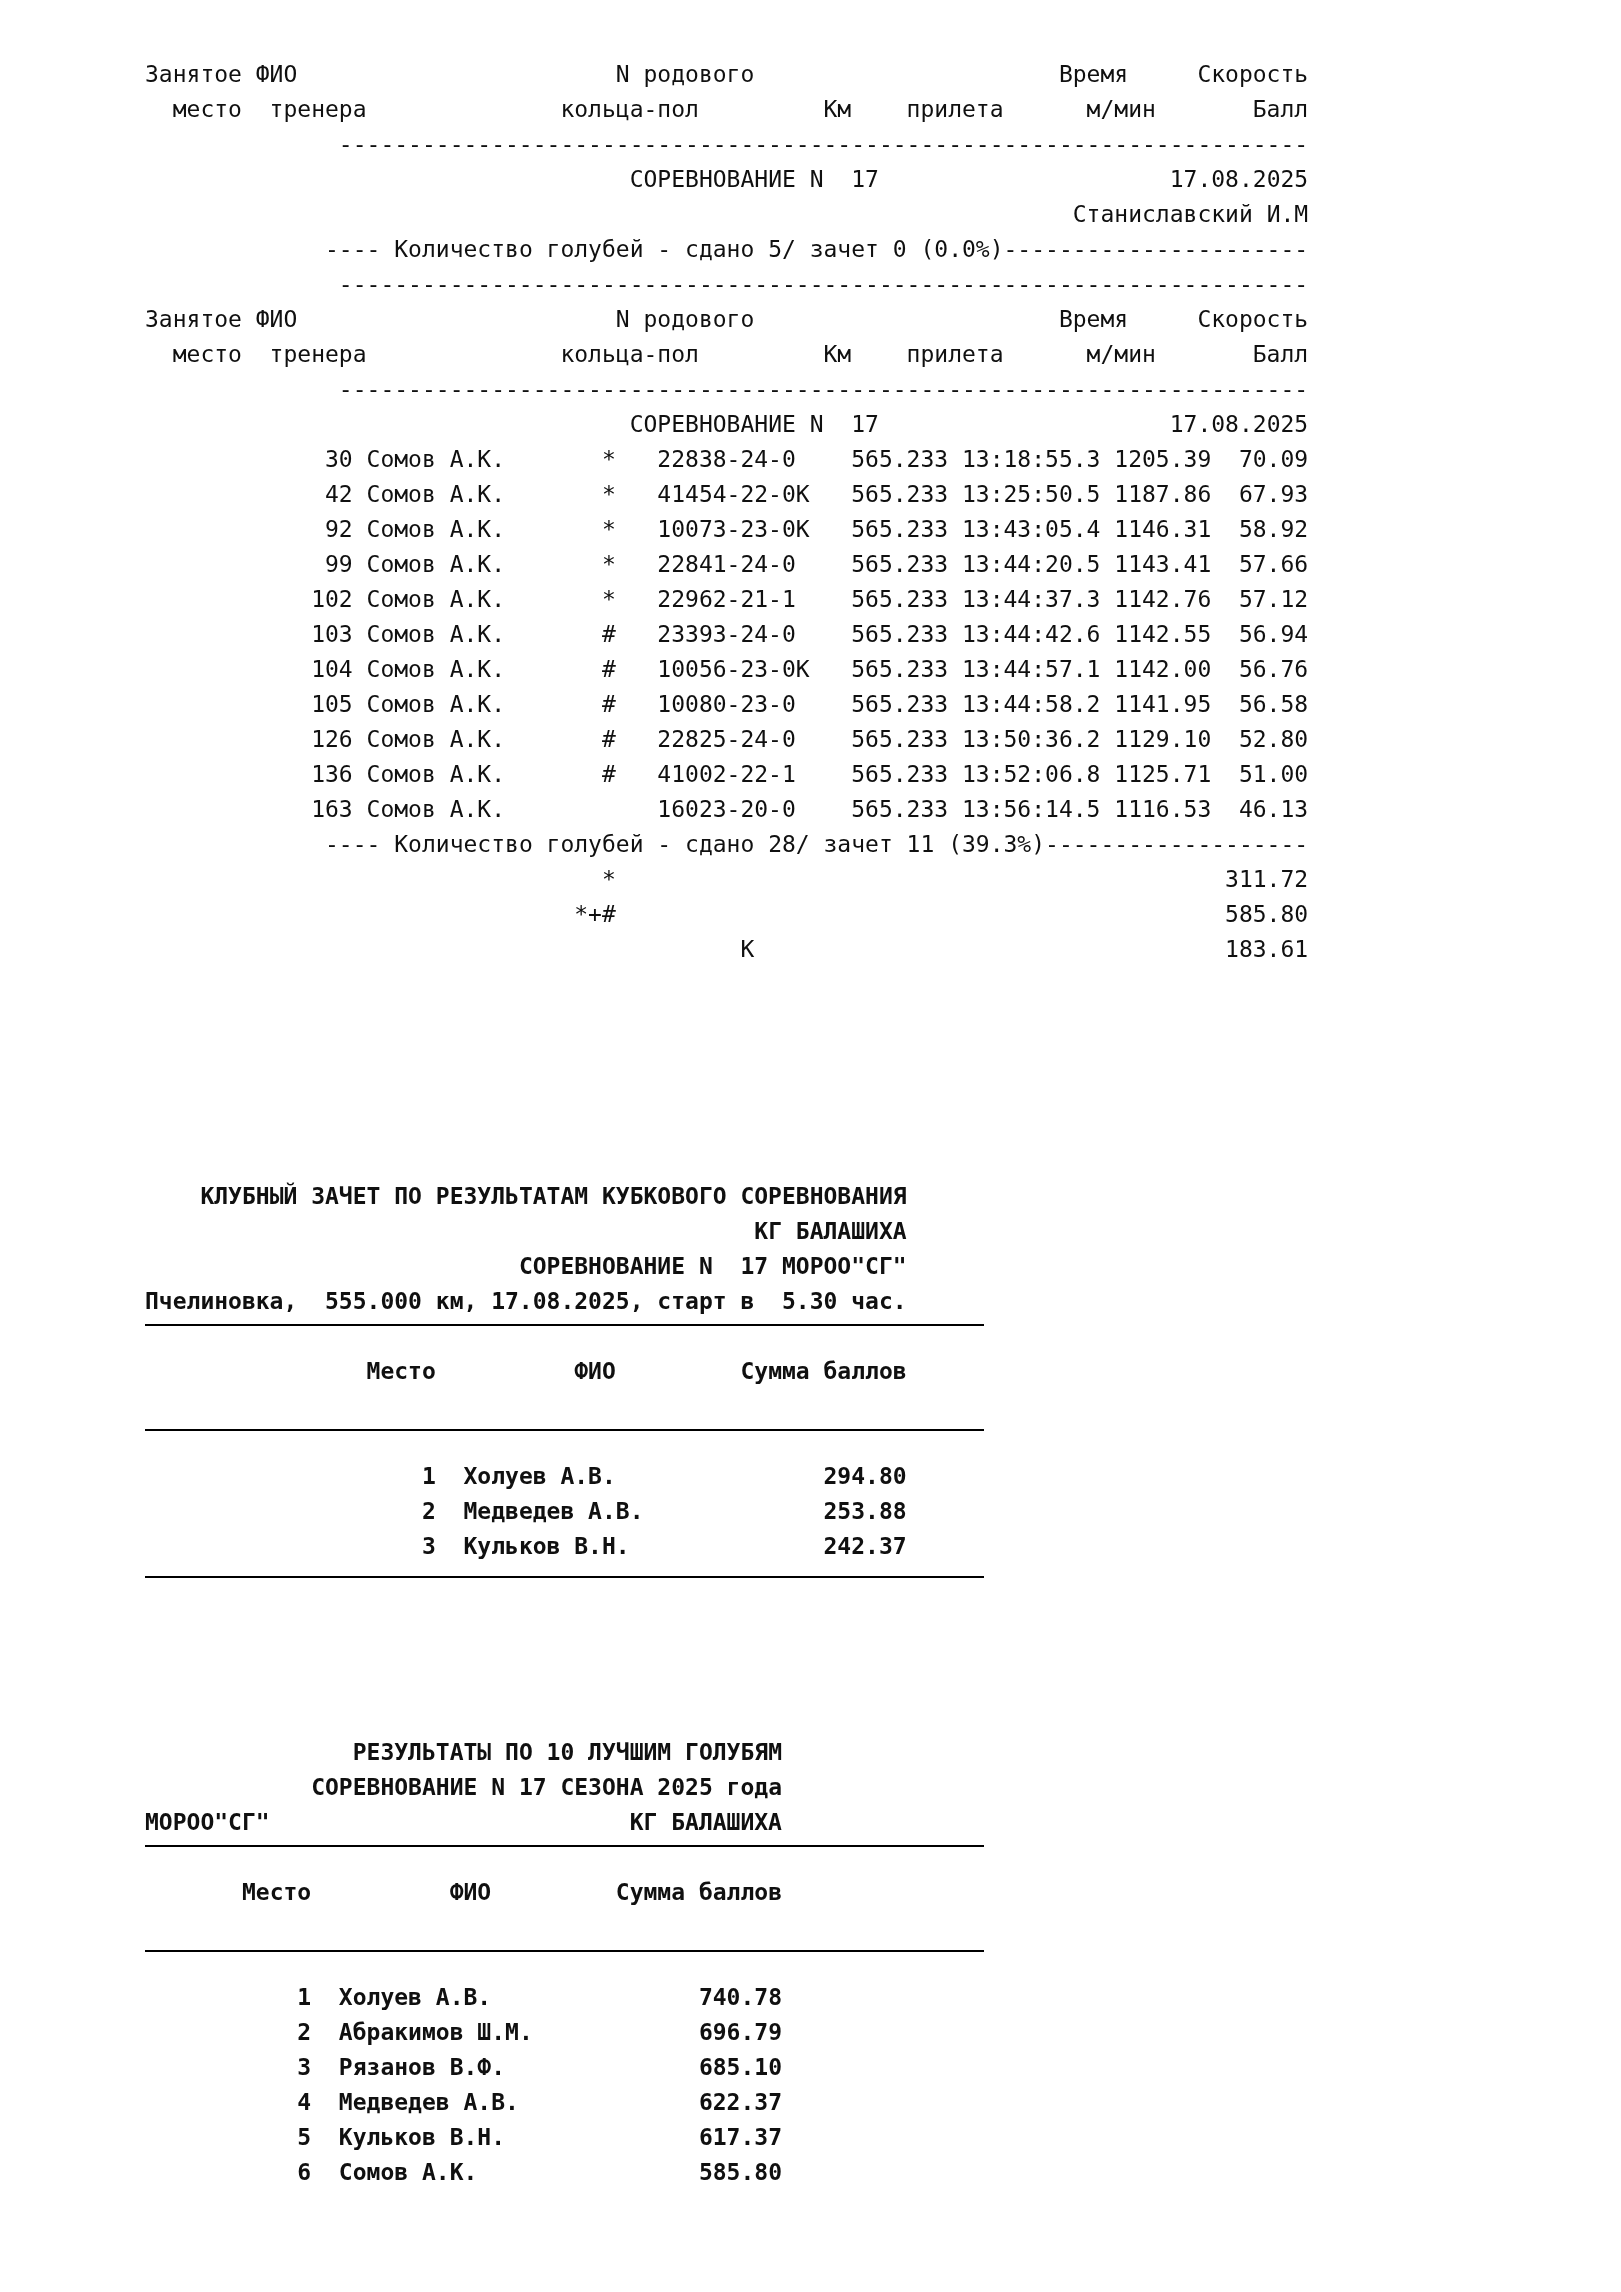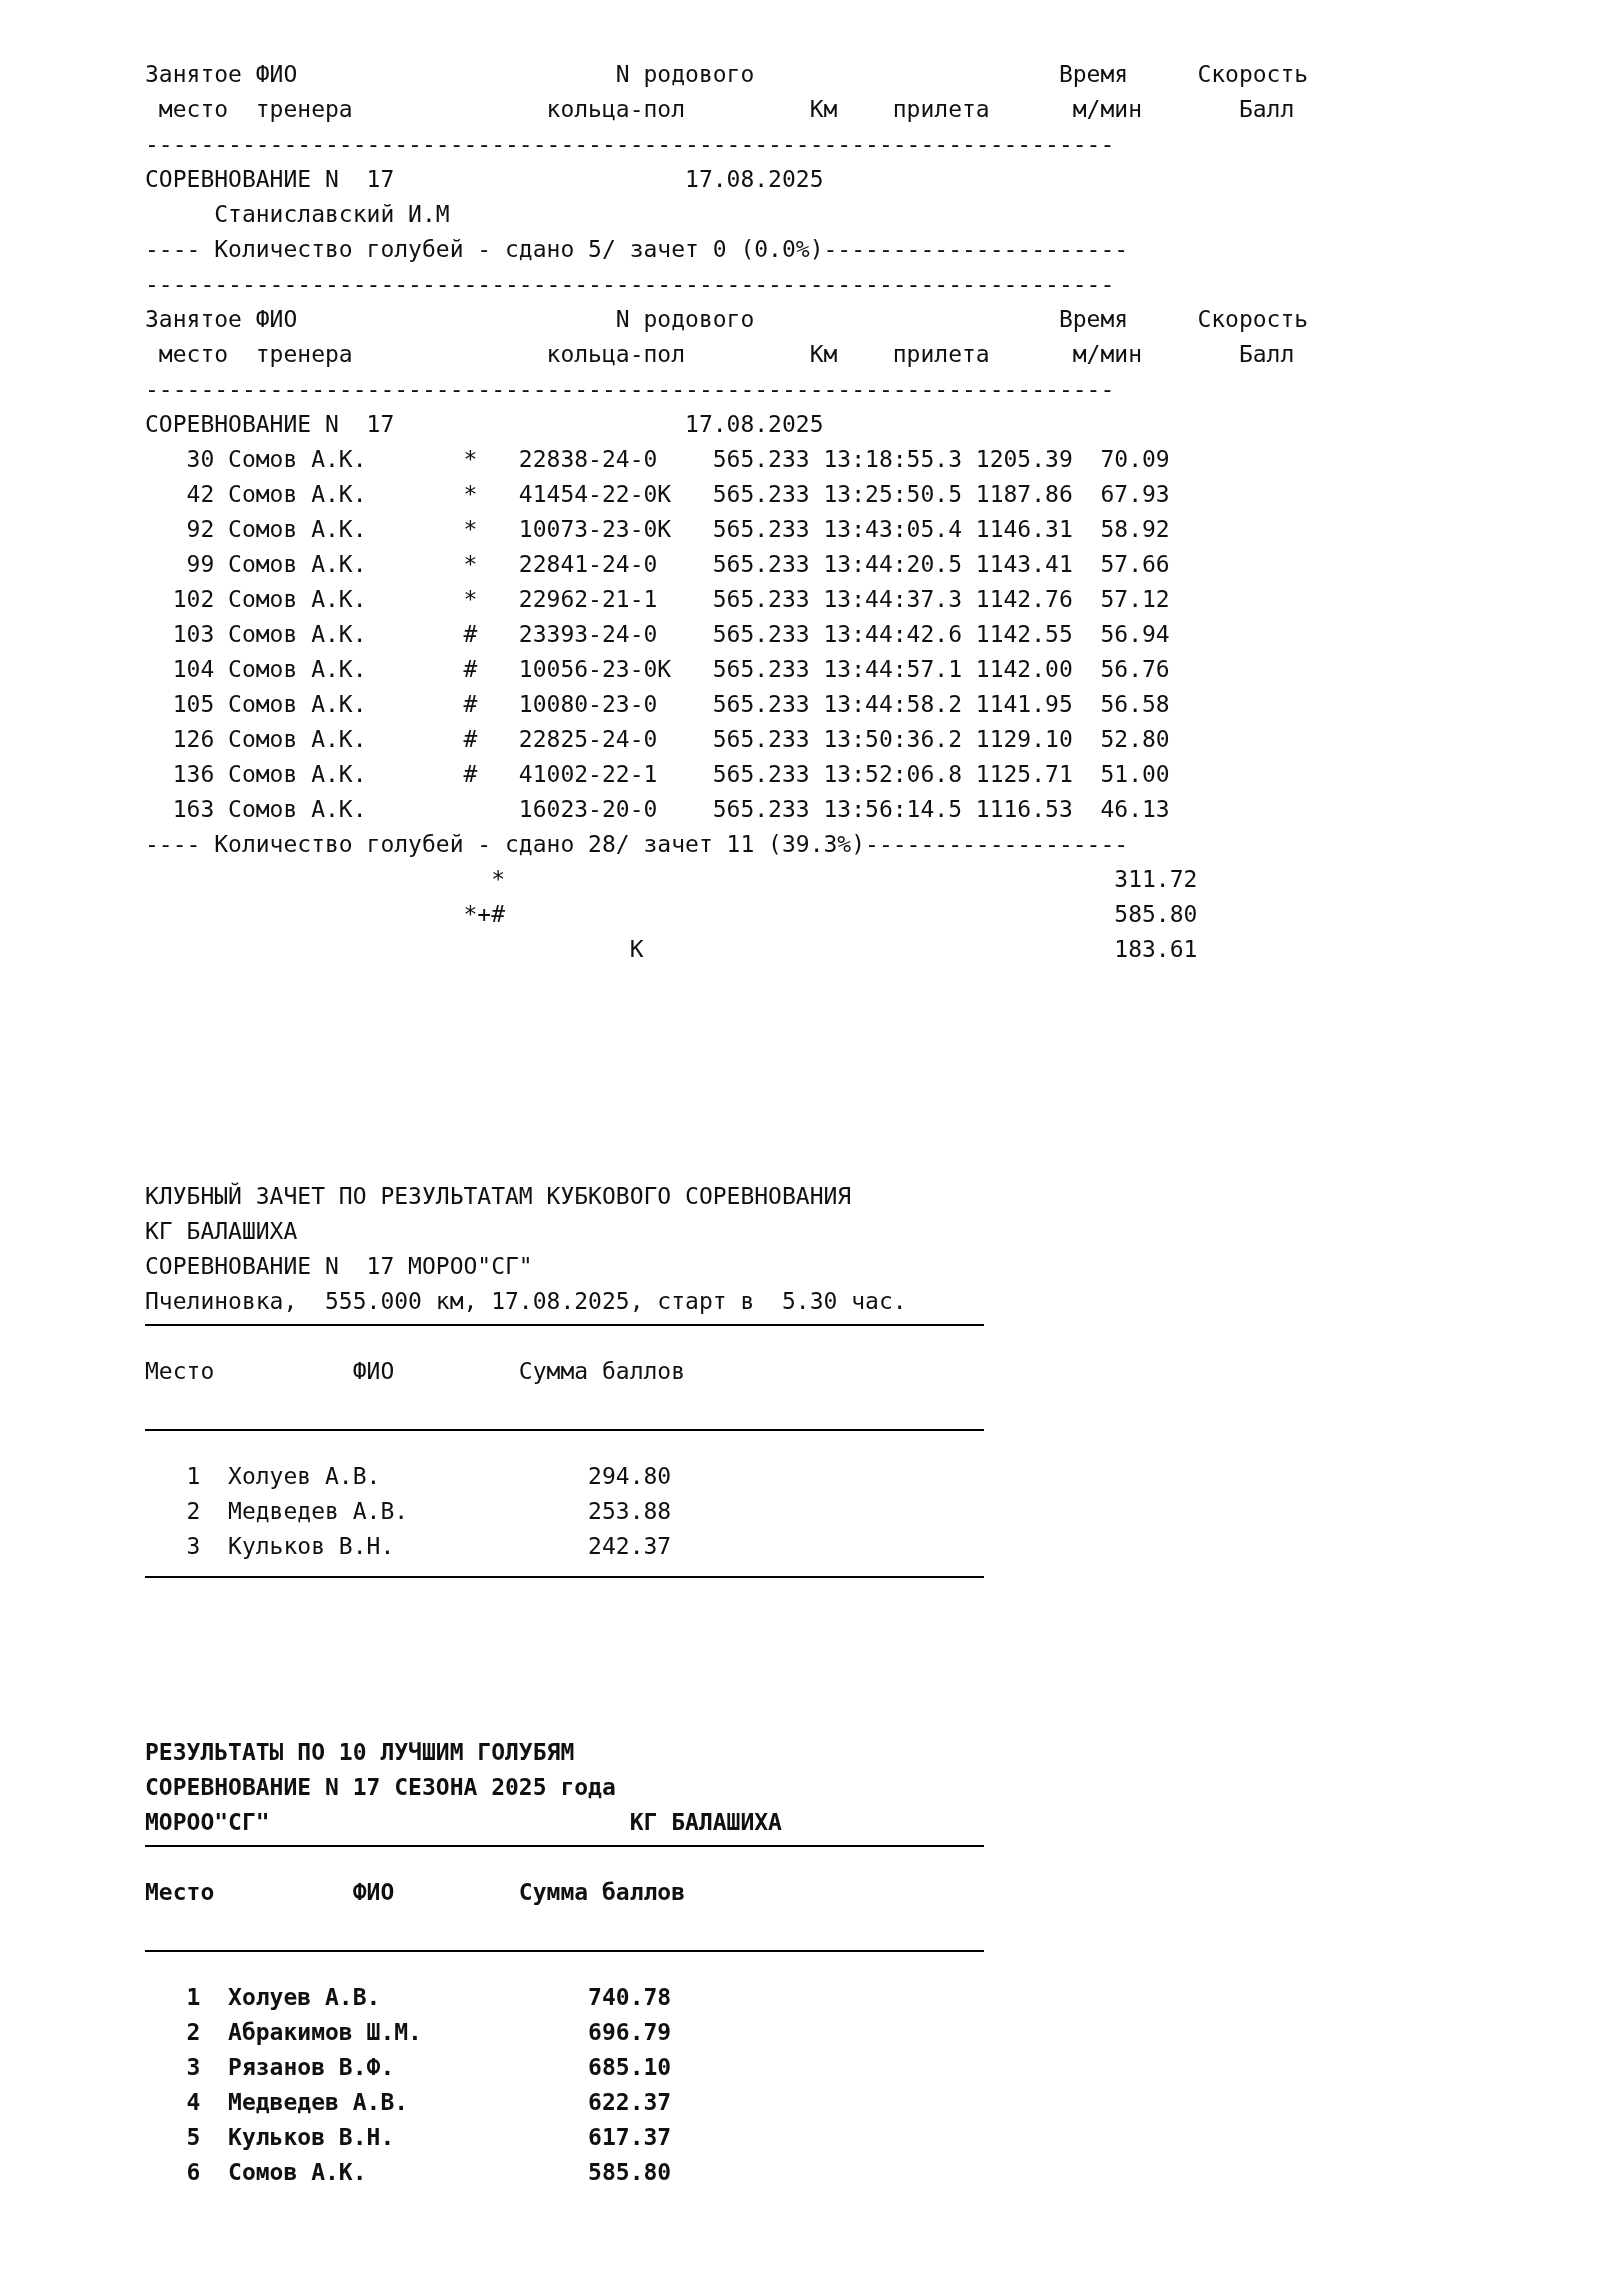--- a/index.html
+++ b/index.html
@@ -14,32 +14,33 @@
     color: #000000;
     position: relative;
     overflow: hidden;
   }
   #page {
     position: absolute;
     left: 0; top: 0;
     width: 1621px;
     height: 2293px;
     padding: 0;
+    text-align: right;
   }
   
   .block {
     position: absolute;
     white-space: pre;
     font-family: "DejaVu Sans Mono", "Liberation Mono", monospace;
     font-size: 23px;
     line-height: 35px;
     color: #101010;
   }
   #block-results { left: 145px; top: 57px; }
-  #block-club    { left: 145px; top: 1179px; }
+  #block-club    { left: 145px; top: 1179px; font-weight: bold; }
   #block-best10  { left: 145px; top: 1735px; font-weight: bold; }
 
   .rule {
     position: absolute;
     height: 2px;
     background: #000000;
   }
   .line { display: block; height: 35px; }
 </style>
 </head>

